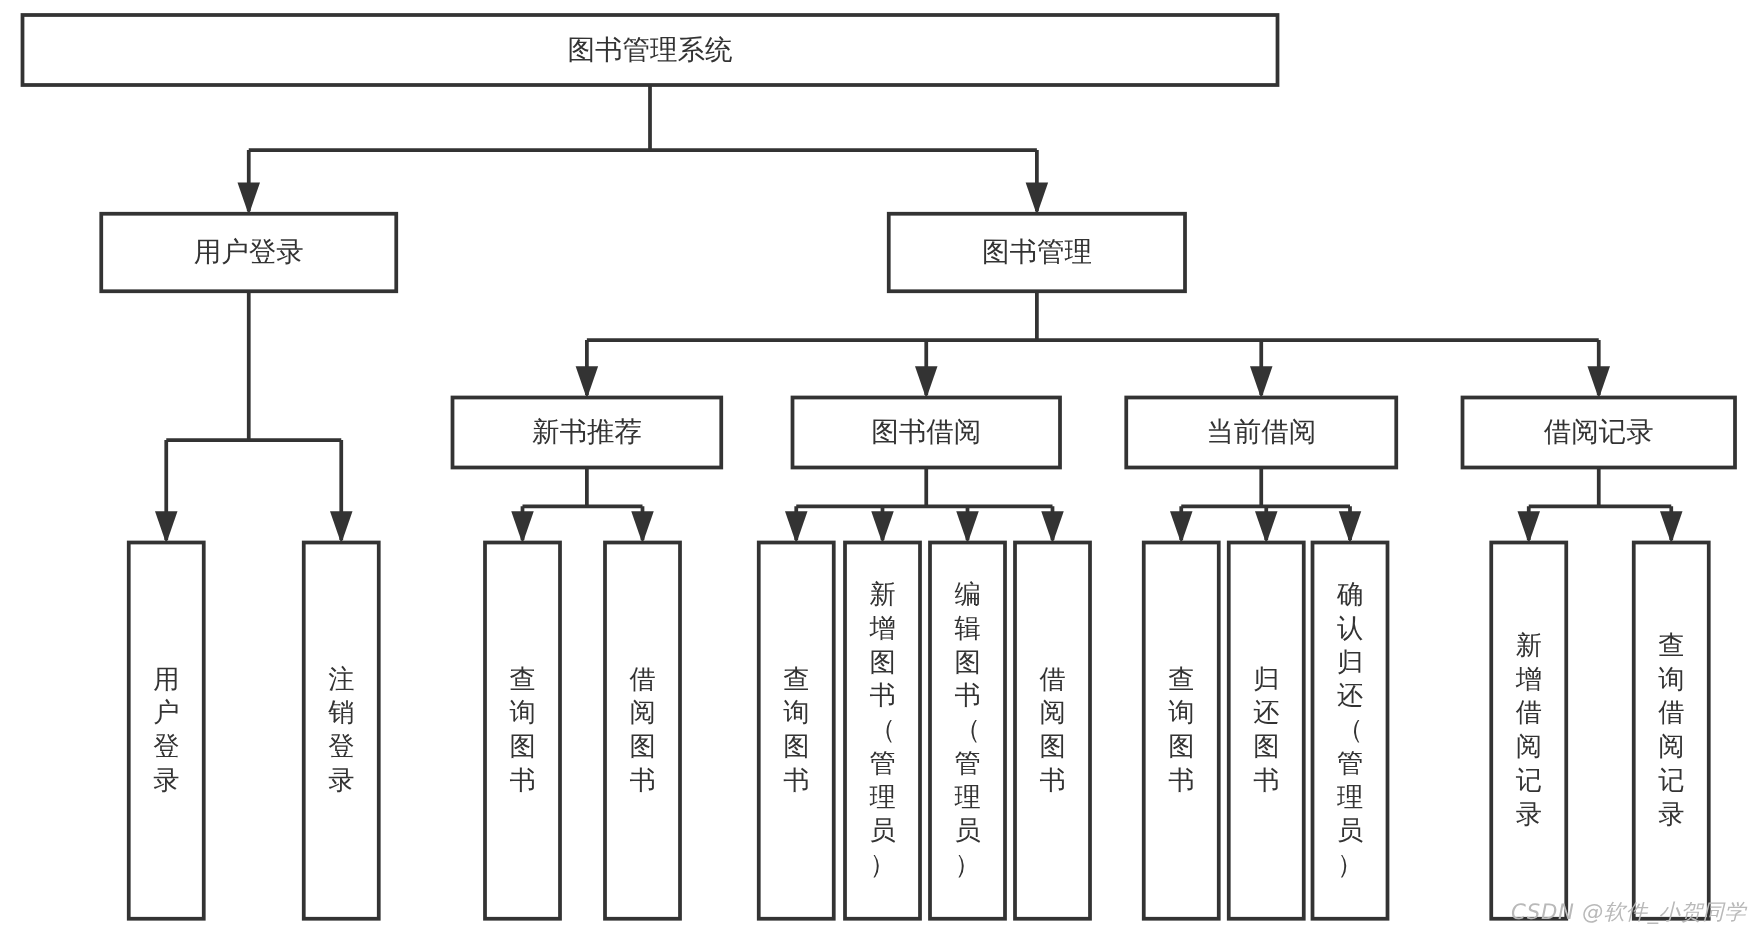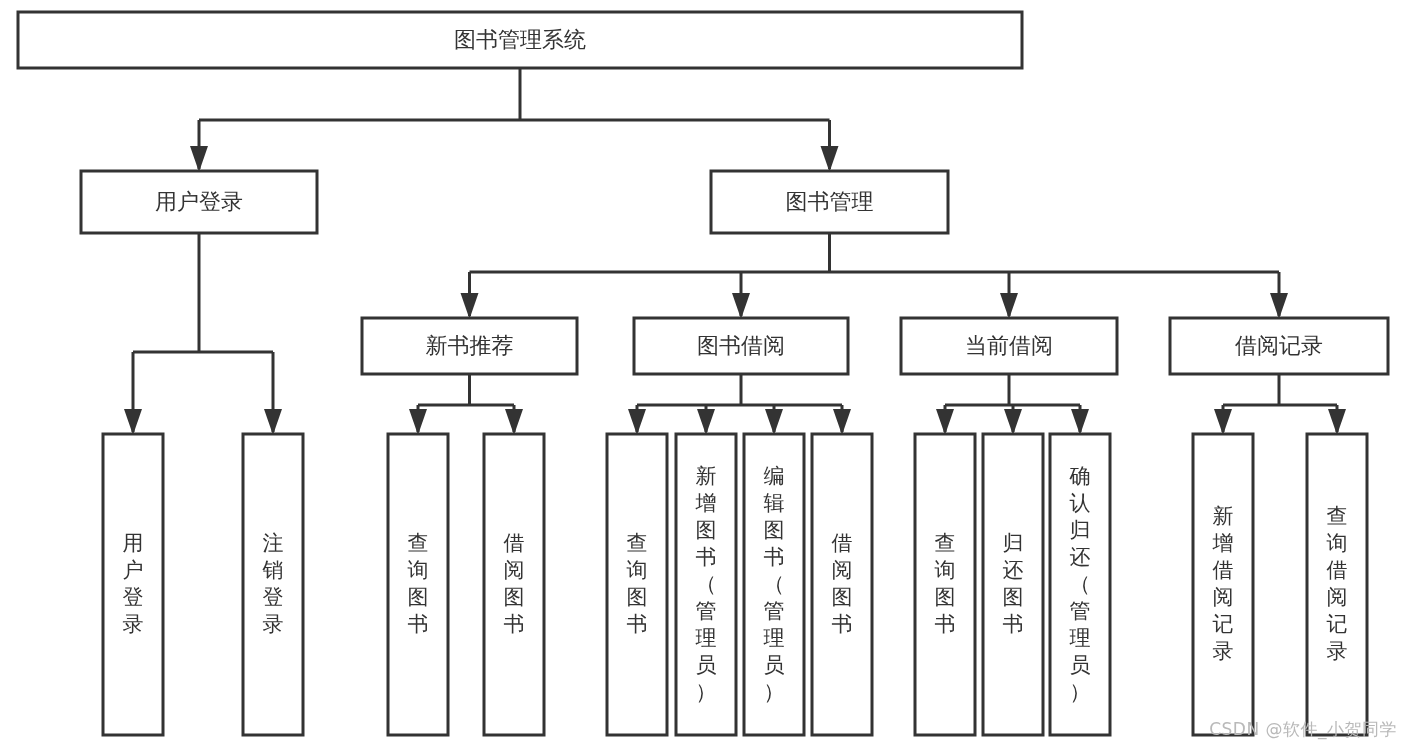--- a/index.html
+++ b/index.html
@@ -48,20 +48,21 @@
   .watermark {
     position: absolute;
     right: 8px;
     bottom: 6px;
     font-family: "DejaVu Sans", "Liberation Sans", sans-serif;
     font-size: 17px;
     color: #b9b9b9;
     letter-spacing: 0.5px;
     white-space: nowrap;
     pointer-events: none;
+    font-style: italic;
   }
 </style>
 </head>
 <body>
 
 <svg id="diagram" viewBox="0 0 1405 747" xmlns="http://www.w3.org/2000/svg">
 
   <g id="connectors">
       <line x1="520" y1="68" x2="520" y2="120" class="connector"></line>
       <line x1="199" y1="120" x2="829.5" y2="120" class="connector"></line>

